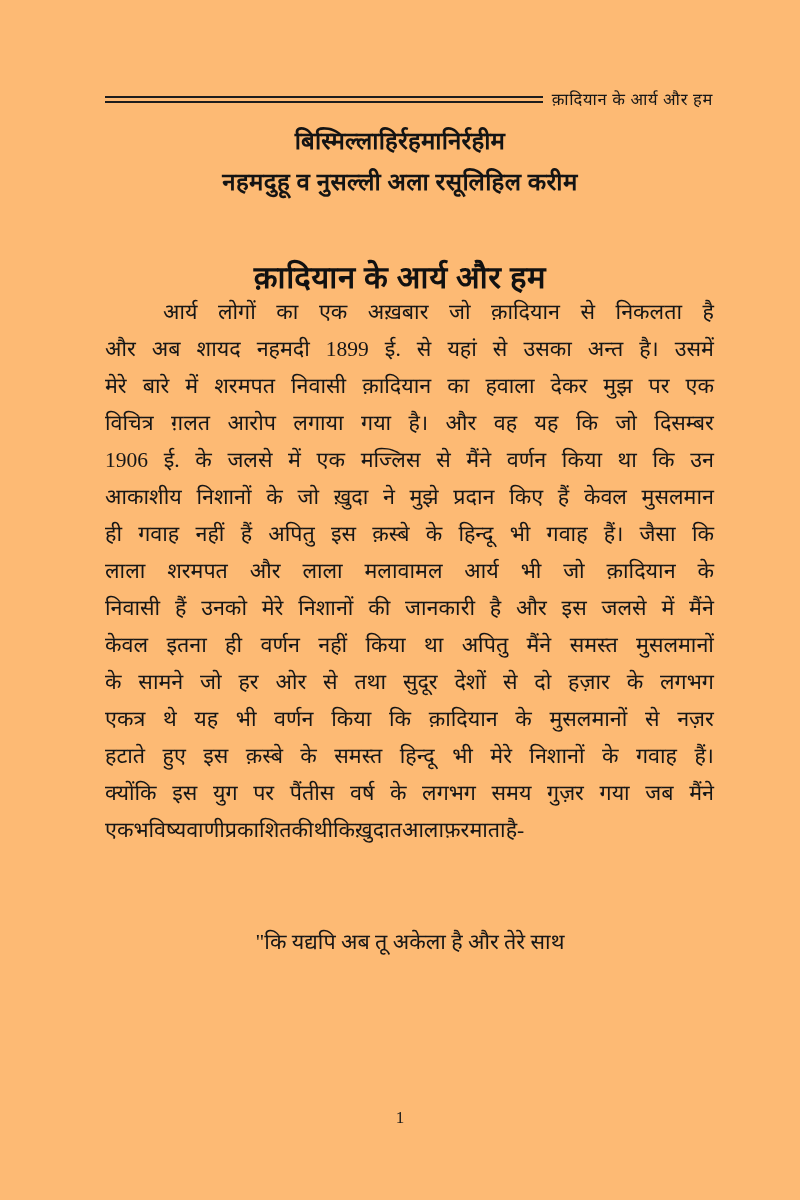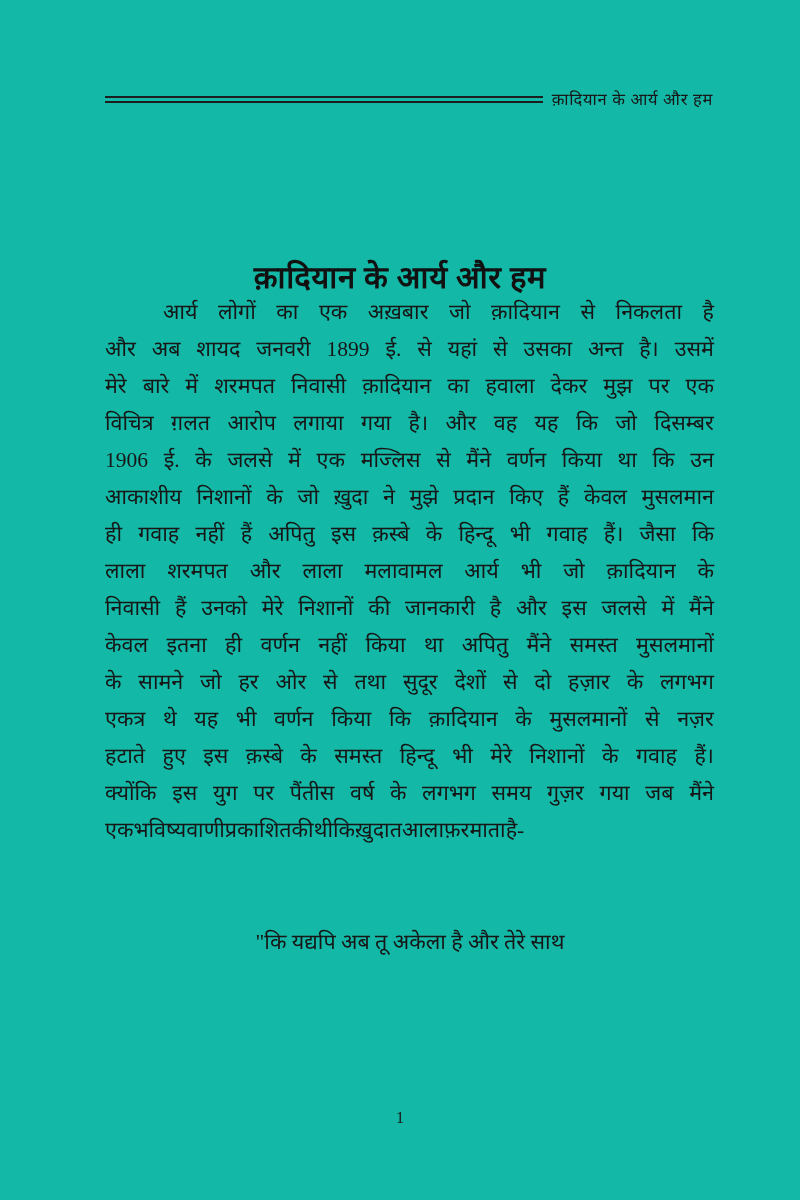--- a/index.html
+++ b/index.html
@@ -19,21 +19,21 @@
   }
 
   .page {
     position: absolute;
     left: 0;
     top: 0;
     width: 800px;
     height: 1200px;
     box-sizing: border-box;
     padding: 8px;
-    background: #14b8a6;
+    background: #fdba74;
   }
 
   
   .running-head {
     position: absolute;
     left: 105px;
     top: 86px;
     width: 608px;
     height: 28px;
     display: flex;
@@ -169,41 +169,45 @@
 </head>
 <body>
 
 <div class="page">
 
   <div class="running-head">
     <span class="head-rule"></span>
     <span class="head-title">क़ादियान के आर्य और हम</span>
   </div>
 
+  <div class="invocation">
+    <div class="line1">बिस्मिल्लाहिर्रहमानिर्रहीम</div>
+    <div class="line2">नहमदुहू व नुसल्ली अला रसूलिहिल करीम</div>
+  </div>
 
   <h1 class="doc-title">क़ादियान के आर्य और हम</h1>
 
   <div class="body-block">
       <div class="body-line just indent">
         <span>आर्य</span>
         <span>लोगों</span>
         <span>का</span>
         <span>एक</span>
         <span>अख़बार</span>
         <span>जो</span>
         <span>क़ादियान</span>
         <span>से</span>
         <span>निकलता</span>
         <span>है</span>
       </div>
       <div class="body-line just">
         <span>और</span>
         <span>अब</span>
         <span>शायद</span>
-        <span>जनवरी</span>
+        <span>नहमदी</span>
         <span>1899</span>
         <span>ई.</span>
         <span>से</span>
         <span>यहां</span>
         <span>से</span>
         <span>उसका</span>
         <span>अन्त</span>
         <span>है।</span>
         <span>उसमें</span>
       </div>

